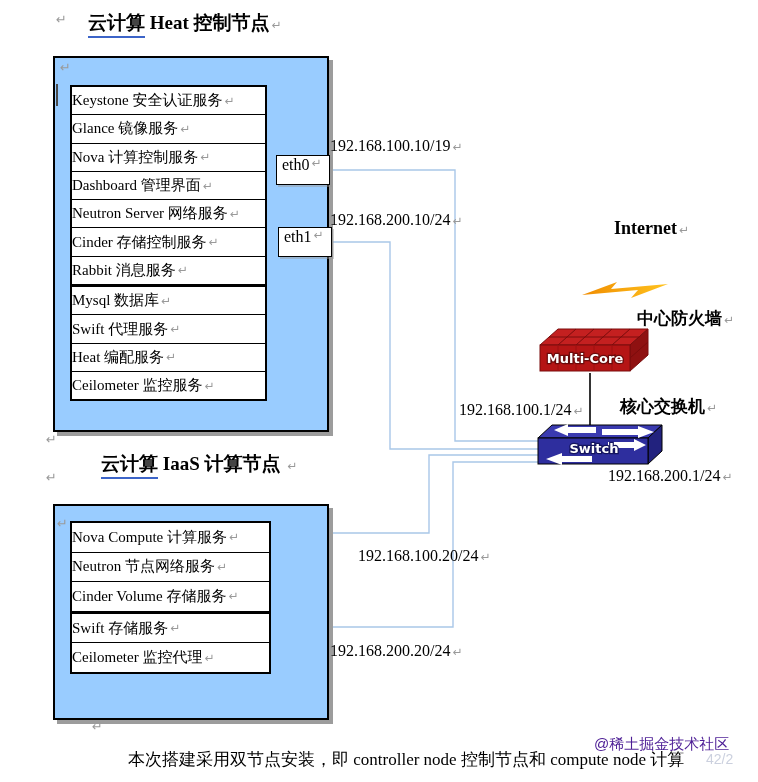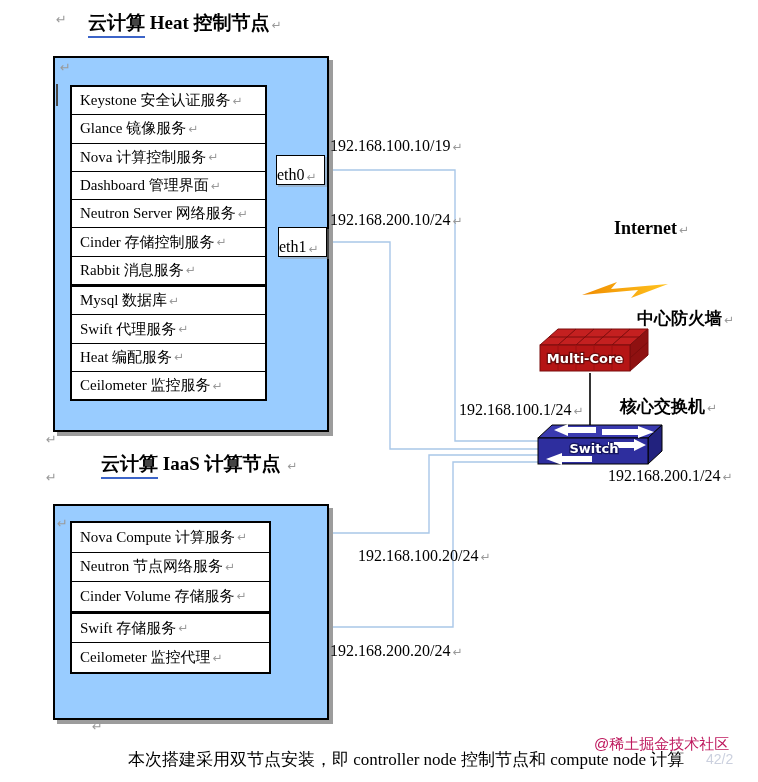--- a/index.html
+++ b/index.html
@@ -14,41 +14,41 @@
   
   .pmark{color:#9a9a9a;font-family:"DejaVu Sans",sans-serif;font-size:12px;
          font-weight:normal;margin-left:2px;vertical-align:baseline;}
   .pmark-float{position:absolute;color:#9a9a9a;font-family:"DejaVu Sans",sans-serif;font-size:13px;}
 
   
   .node-box{background:#99ccff;border:2px solid #000;box-shadow:4px 4px 0 #9c9c9c;}
 
   
   .svc-table{background:#fff;border:2px solid #000;}
-  .trow{display:flex;align-items:center;padding-left:8px;font-size:15px;white-space:nowrap;
+  .trow{display:flex;align-items:center;padding-left:0;font-size:15px;white-space:nowrap;
         border-top:1px solid #000;}
   .trow:first-child{border-top:none;}
   .trow.thick{border-top:3px solid #000;}
   #table1 .trow{height:27.3px;}
   #table2 .trow{height:28.6px;}
 
   
-  .eth-box{background:#fff;border:1.5px solid #000;display:flex;align-items:flex-end;
-           font-size:16px;box-shadow:2px 2px 0 rgba(150,150,150,.45);}
+  .eth-box{background:#fff;border:1.5px solid #000;display:flex;align-items:flex-start;
+           padding-left:5px;font-size:16px;box-shadow:2px 2px 0 rgba(150,150,150,.45);}
 
   
   .ip-label{font-size:16px;white-space:nowrap;}
   .cap-bold{font-weight:bold;font-size:17px;white-space:nowrap;}
 
   .cursor-bar{width:2px;height:22px;background:#4a4a4a;}
 
   #wires{position:absolute;left:0;top:0;pointer-events:none;}
 
   #footer-text{font-size:17px;white-space:nowrap;}
-  #watermark{font-size:15px;color:#be185d;white-space:nowrap;
+  #watermark{font-size:15px;color:#4c1d95;white-space:nowrap;
              font-family:"Liberation Sans","DejaVu Sans",sans-serif;}
   #watermark-frag{font-size:14px;color:rgba(160,170,195,0.55);white-space:nowrap;
              font-family:"Liberation Sans","DejaVu Sans",sans-serif;}
 </style>
 </head>
 <body>
 
 <div id="page">
 
   <svg id="wires" width="758" height="782">

